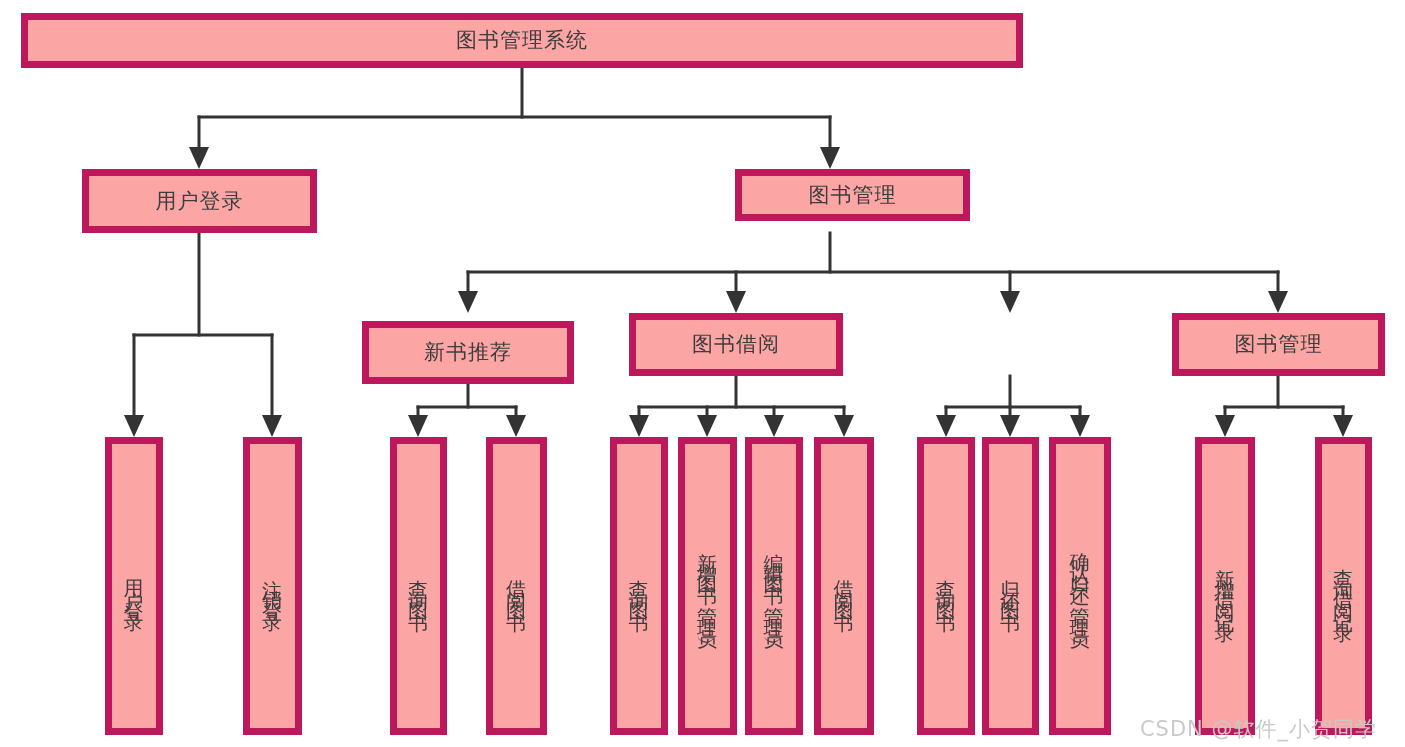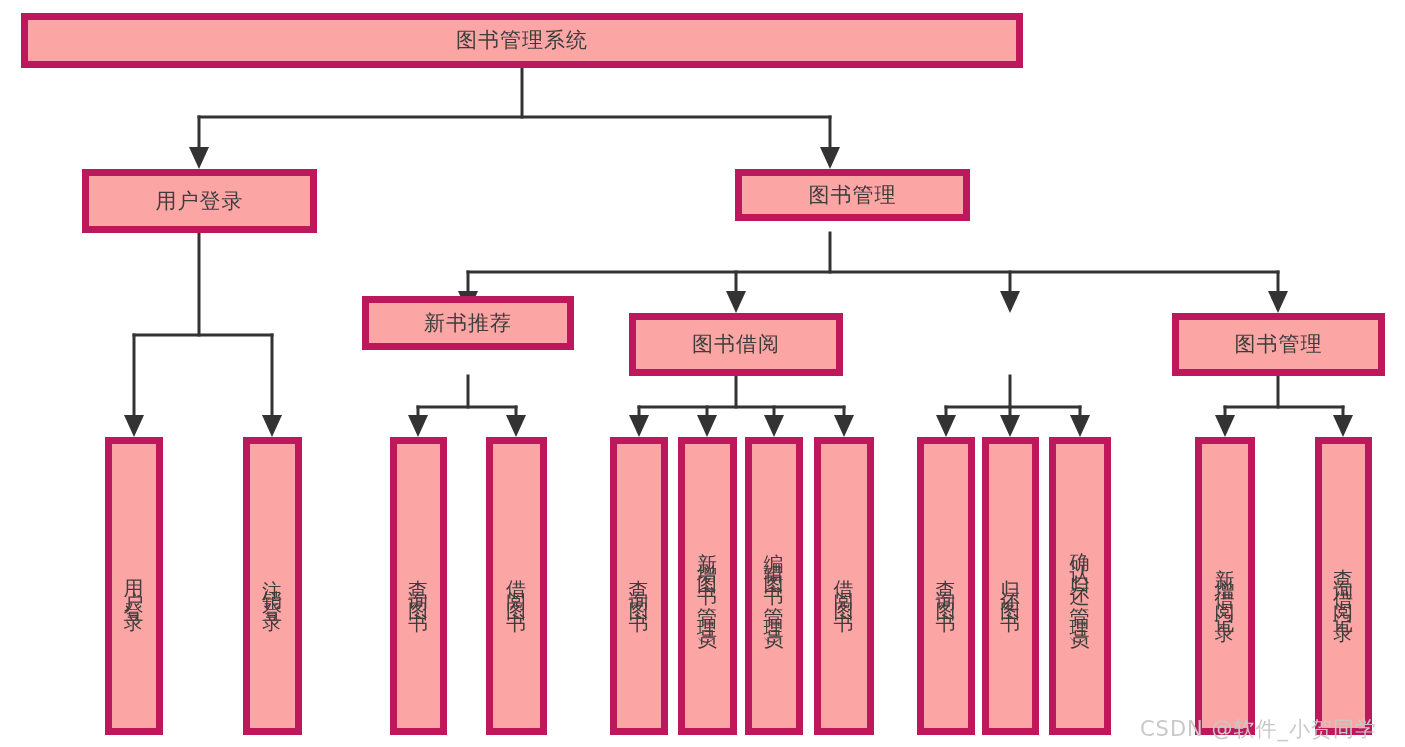--- a/index.html
+++ b/index.html
@@ -130,21 +130,21 @@
       <line x1="1343" y1="407" x2="1343" y2="419"></line>
       <polygon points="1333,415 1353,415 1343,437"></polygon>
     </g>
   </svg>
 
   <div class="box hbox" style="left:21px; top:13px; width:1002px; height:55px;">图书管理系统</div>
 
   <div class="box hbox" style="left:82px; top:169px; width:235px; height:64px;">用户登录</div>
   <div class="box hbox" style="left:712px; top:169px; width:235px; height:52px;margin-left:23px;">图书管理</div>
 
-  <div class="box hbox" style="left:362px; top:296px; width:212px; height:54px;text-align:center;">新书推荐</div>
+  <div class="box hbox" style="left:362px; top:321px; width:212px; height:63px;text-align:center;">新书推荐</div>
   <div class="box hbox" style="left:629px; top:313px; width:214px; height:63px;">图书借阅</div>
   <div class="box hbox" style="left:1172px; top:313px; width:213px; height:63px;">图书管理</div>
 
   <div class="box vbox" style="left:105px; top:437px; width:58px; height:298px;">用户登录</div>
   <div class="box vbox" style="left:243px; top:437px; width:59px; height:298px;">注销登录</div>
 
   <div class="box vbox" style="left:390px; top:437px; width:57px; height:298px;">查询图书</div>
   <div class="box vbox" style="left:486px; top:437px; width:61px; height:298px;">借阅图书</div>
 
   <div class="box vbox" style="left:610px; top:437px; width:58px; height:298px;">查询图书</div>

